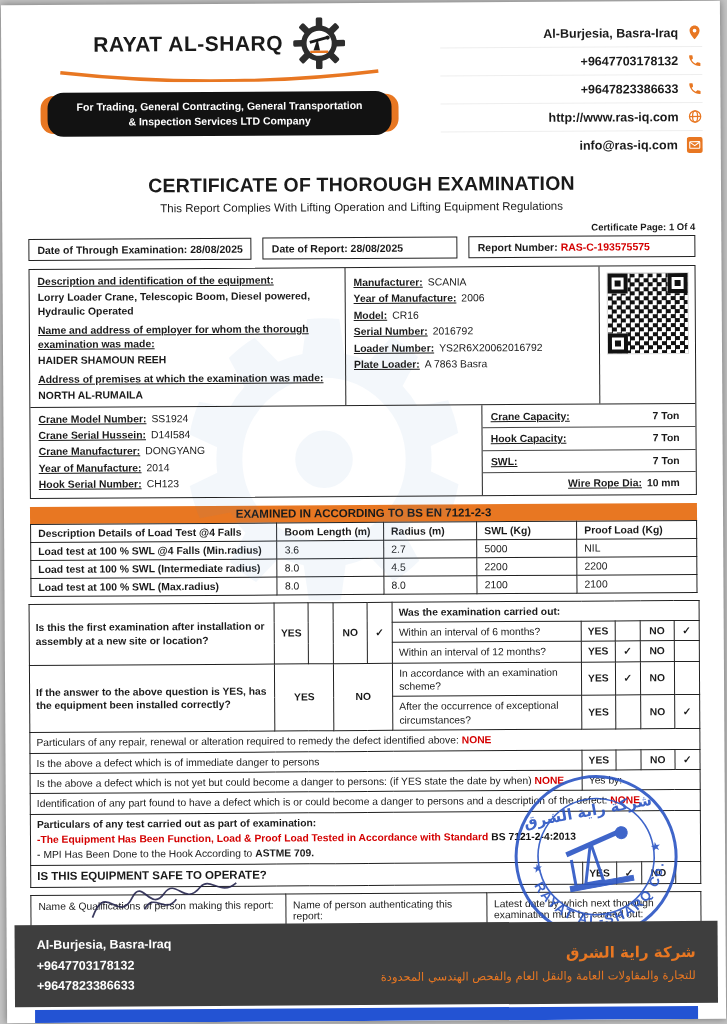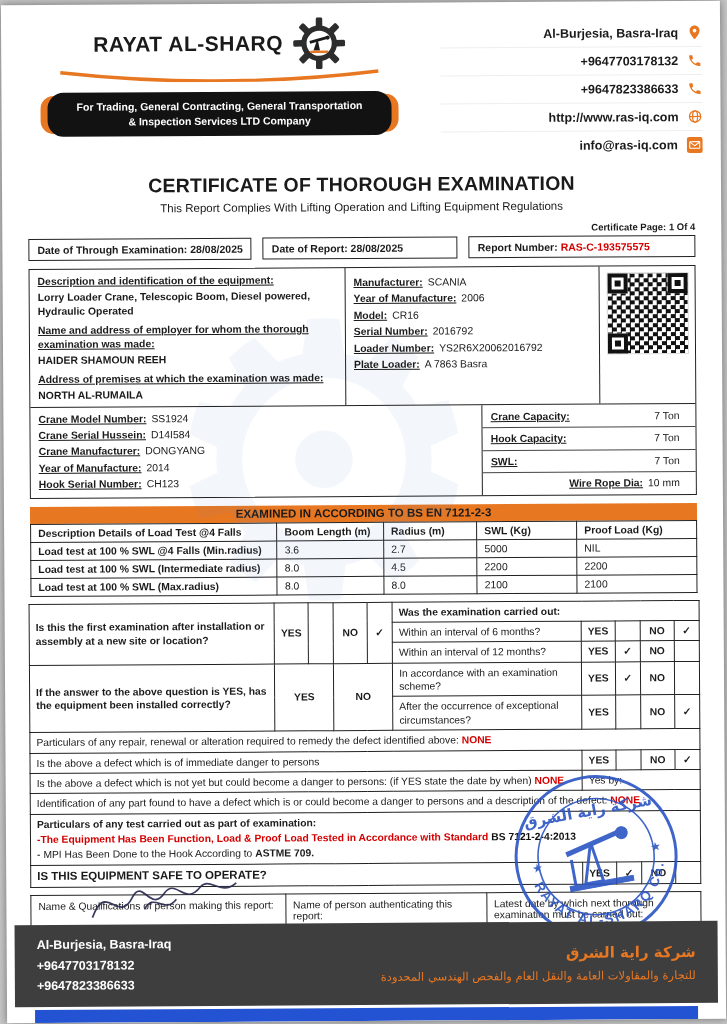--- a/index.html
+++ b/index.html
@@ -58,21 +58,21 @@
   .ulabel:first-child { margin-top:0; }
   .bval { font-weight:bold; margin-top:2px; line-height:1.35; }
   .frow { margin:2.5px 0; line-height:1.35; }
   .flabel { font-weight:bold; text-decoration:underline; margin-right:5px; }
   .equip-bottom { display:flex; border-top:1.4px solid #222; }
   .crane-col { width:68%; padding:3px 8px 4px; border-right:1.4px solid #222; }
   .crane-col .frow { margin:2px 0; }
   .cap-col { flex:1; display:flex; flex-direction:column; }
   .cap-row { display:flex; justify-content:space-between; align-items:center; padding:3px 16px 3px 8px; border-bottom:1px solid #444; flex:1; }
   .cap-row:last-child { border-bottom:none;justify-content:flex-end; }
-  .cap-row .fvalue { font-weight:400; }
+  .cap-row .fvalue { font-weight:700; }
   
   .qr {
     width:82px; height:82px; position:relative; border:1px solid #ddd;
     background:repeating-conic-gradient(#111 0% 25%, #fff 25% 50%);
     background-size:9px 9px;
   }
   .qr-f { position:absolute; width:20px; height:20px; background:#fff; border:4px solid #111; }
   .qr-f::after { content:""; position:absolute; inset:3px; background:#111; }
   .qr-f.tl { top:0; left:0; } .qr-f.tr { top:0; right:0; } .qr-f.bl { bottom:0; left:0; }
   

